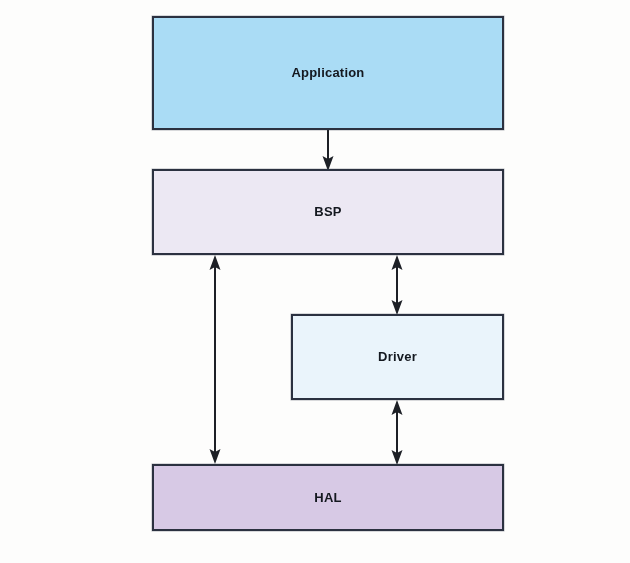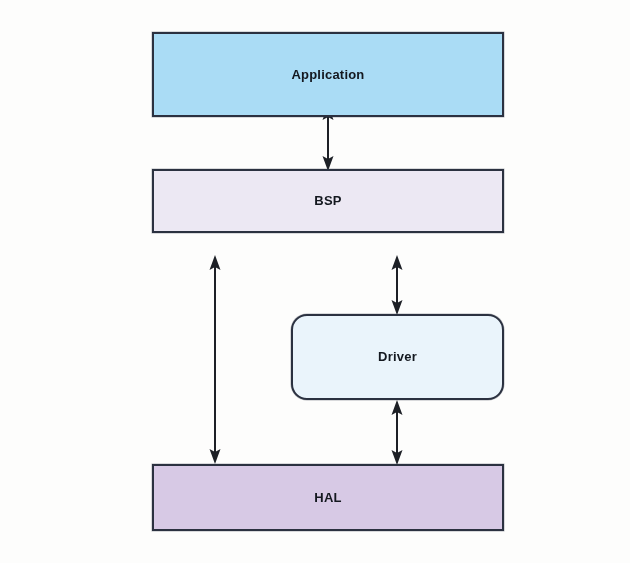--- a/index.html
+++ b/index.html
@@ -43,21 +43,20 @@
   }
   #node-bsp {
     left: 152px;  top: 169px;
     width: 352px; height: 86px;
     background: #ece8f3;
   }
   #node-driver {
     left: 291px;  top: 314px;
     width: 213px; height: 86px;
     background: #eaf4fb;
-    border-radius: 16px;
   }
   #node-hal {
     left: 152px;  top: 464px;
     width: 352px; height: 83px;
     background: #d7c9e5;
   }
   
   .connector {
     position: absolute;
     overflow: visible;
@@ -92,25 +91,25 @@
     <polygon class="arrow-head" points="20,7 14.5,22 20,19 25.5,22" style="fill: rgb(29, 32, 38);"></polygon>
     <polygon class="arrow-head" points="20,67 14.5,52 20,55 25.5,52" style="fill: rgb(29, 32, 38);"></polygon>
   </svg>
 
   <svg class="connector" id="conn-driver-hal" style="left:377px; top:393px; width:40px; height:78px;">
     <line x1="20" y1="16" x2="20" y2="63" style="stroke: rgb(29, 32, 38);"></line>
     <polygon class="arrow-head" points="20,7 14.5,22 20,19 25.5,22" style="fill: rgb(29, 32, 38);"></polygon>
     <polygon class="arrow-head" points="20,72 14.5,57 20,60 25.5,57" style="fill: rgb(29, 32, 38);"></polygon>
   </svg>
 
-  <div class="node" id="node-application" style="left: 152px; top: 16px; width: 352px; height: 85px; background: rgb(170, 220, 245); border-color: rgb(43, 49, 64); margin-top: 16px;">
+  <div class="node" id="node-application" style="left: 152px; top: 16px; width: 352px; height: 114px; background: rgb(170, 220, 245); border-color: rgb(43, 49, 64);">
     <span class="node-label">Application</span>
   </div>
 
-  <div class="node" id="node-bsp" style="left: 152px; top: 169px; width: 352px; height: 64px; background: rgb(236, 232, 243); border-color: rgb(43, 49, 64);">
+  <div class="node" id="node-bsp" style="left: 152px; top: 169px; width: 352px; height: 86px; background: rgb(236, 232, 243); border-color: rgb(43, 49, 64);">
     <span class="node-label">BSP</span>
   </div>
 
   <div class="node" id="node-driver" style="left: 291px; top: 314px; width: 213px; height: 86px; background: rgb(234, 244, 251); border-color: rgb(43, 49, 64);">
     <span class="node-label">Driver</span>
   </div>
 
   <div class="node" id="node-hal" style="left: 152px; top: 464px; width: 352px; height: 67px; background: rgb(215, 201, 229); border-color: rgb(43, 49, 64);">
     <span class="node-label">HAL</span>
   </div>

